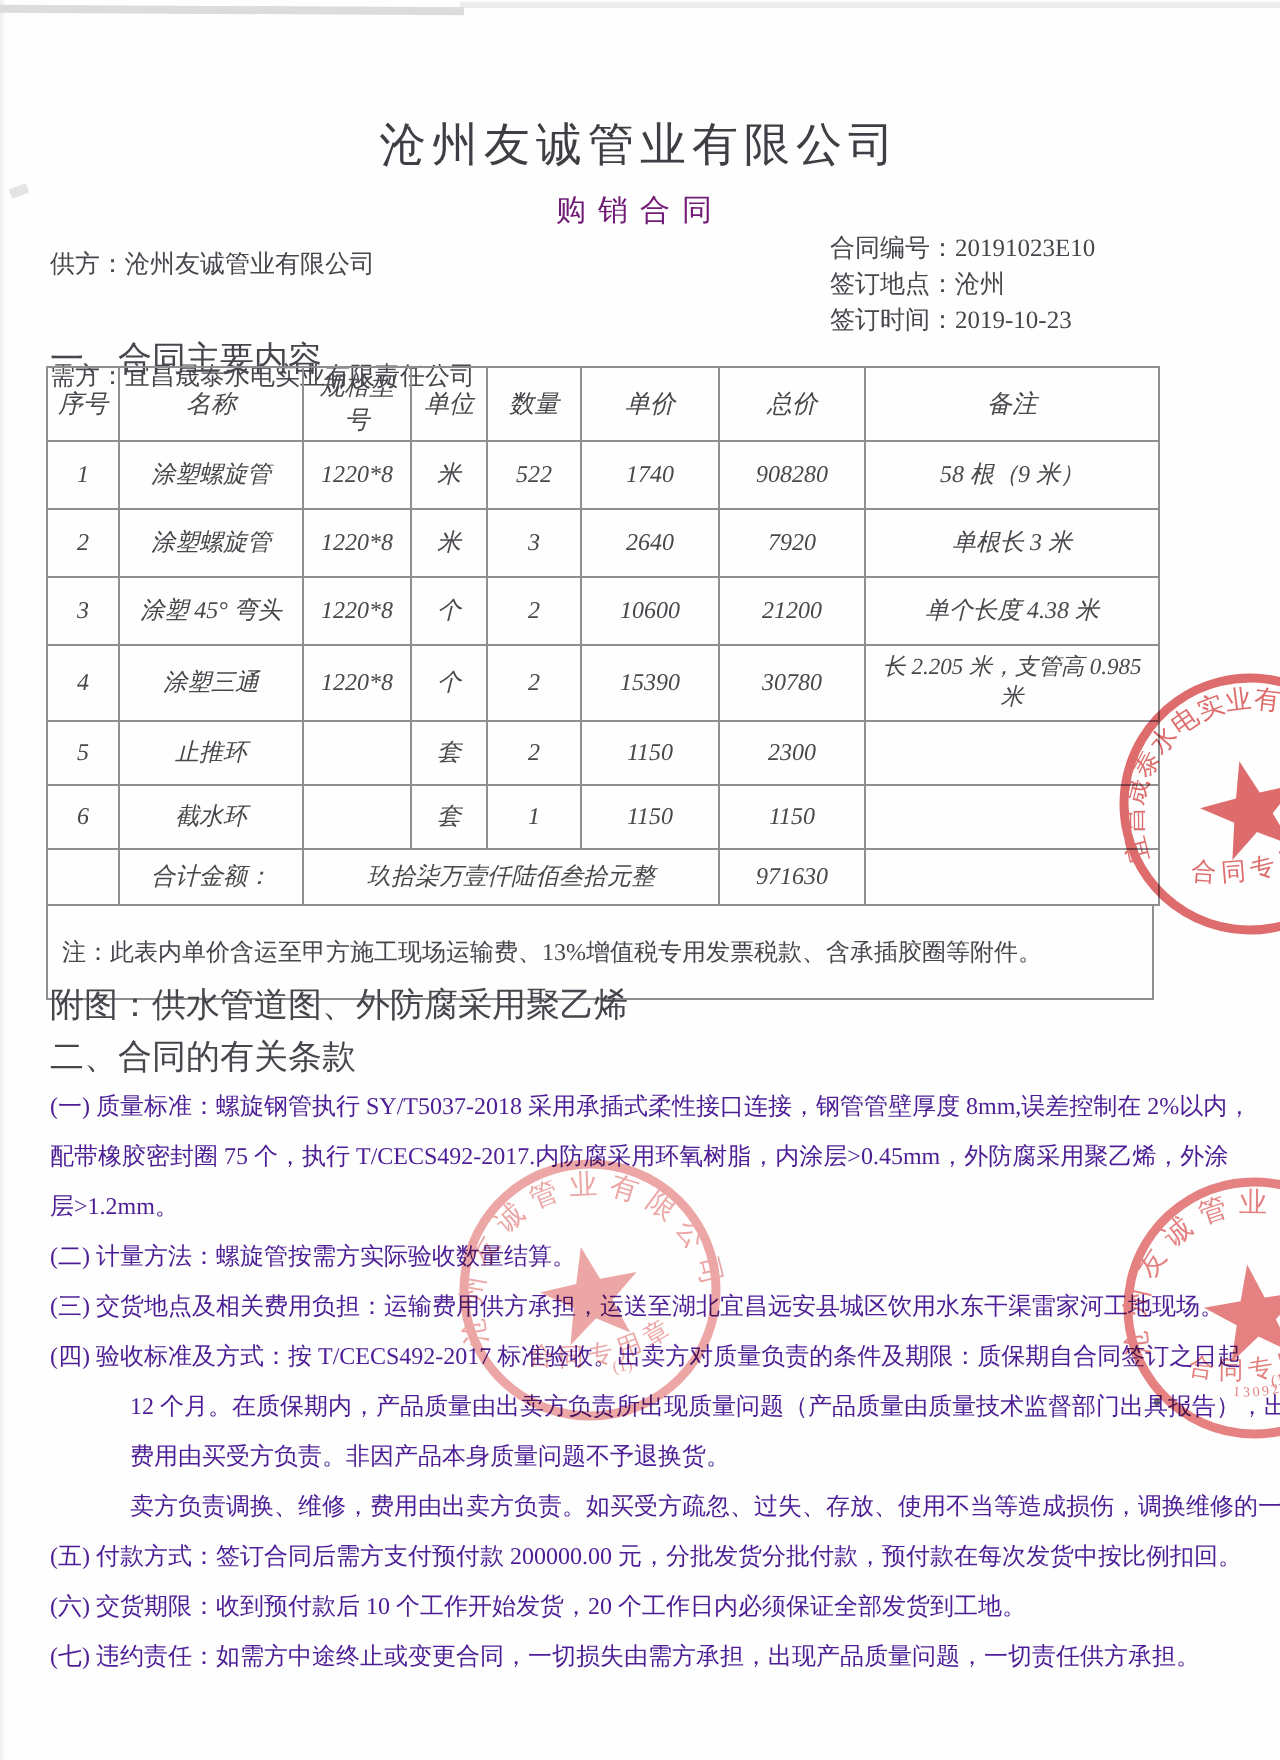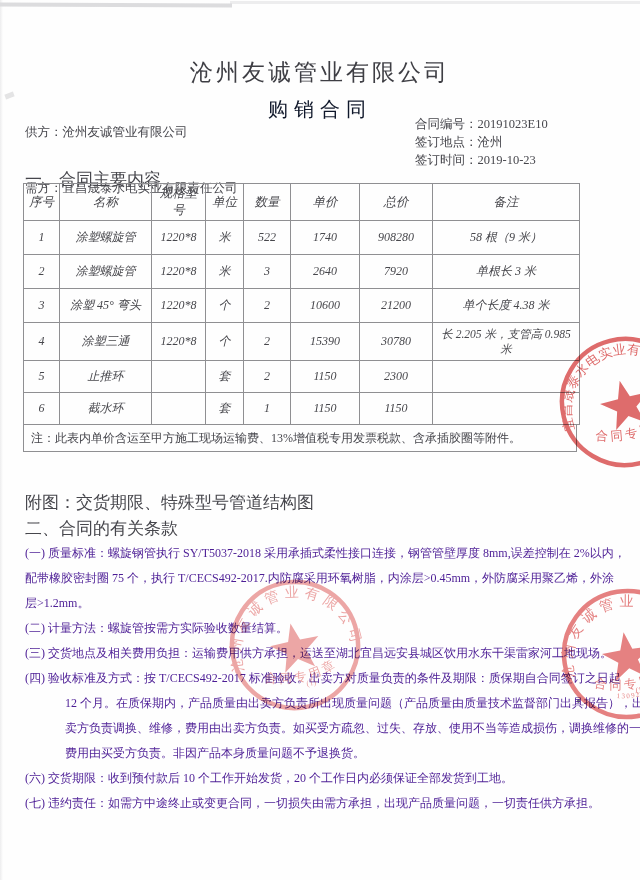--- a/index.html
+++ b/index.html
@@ -4,21 +4,21 @@
 <style>
   html,body{margin:0;padding:0;}
   body{
     width:640px;height:880px;position:relative;overflow:hidden;
     background:#fefefe;color:#46464c;
     font-family:"Liberation Serif","DejaVu Serif",serif;
   }
   .abs{position:absolute;}
   .center{width:100%;text-align:center;}
   .title1{top:57px;left:0;font-size:23px;letter-spacing:3px;color:#3e3e44;}
-  .title2{top:96px;left:0;font-size:20px;letter-spacing:6px;color:#0f172a;}
+  .title2{top:96px;left:0;font-size:15px;letter-spacing:6px;color:#701a75;}
   .meta{font-size:12.5px;white-space:nowrap;}
   .supplier{left:25px;top:124px;}
   .buyer{left:25px;top:150px;margin-top:30px;}
   .info-right{left:415px;}
   .info1{top:116px;}.info2{top:134px;}.info3{top:152px;}
   .sec-title{font-size:17px;white-space:nowrap;}
   .section1{left:25px;top:168px;}
   .attachment{left:25px;top:491px;}
   .section2{left:25px;top:517px;}
 
@@ -30,21 +30,21 @@
     overflow:hidden;
   }
   th{font-size:12.5px;}
   .rh-h{height:32px;}
   .rh-a{height:34px;}
   .rh-b{height:38px;}
   .rh-c{height:32px;}
   .rh-t{height:28px;}
   .remark-sm{font-size:11.5px;line-height:1.3;}
   .note-box{
-    width:554px;height:28px;border:1px solid #8f8f92;margin-top:-1px;
+    width:554px;height:48px;border:1px solid #8f8f92;margin-top:-1px;
     display:flex;align-items:center;padding-left:7px;box-sizing:border-box;
     font-size:12px;white-space:nowrap;overflow:hidden;
   }
 
   .terms{left:25px;top:541px;width:600px;}
   .term-line{line-height:25px;font-size:12px;white-space:nowrap;color:#4c1d95;}
   .ind{padding-left:40px;}
 
   .seal{position:absolute;width:140px;height:140px;mix-blend-mode:multiply;pointer-events:none;}
   .seal svg{width:100%;height:100%;overflow:visible;}
@@ -166,38 +166,46 @@
     <tr class="rh-c">
       <td>6</td>
       <td>截水环</td>
       <td></td>
       <td>套</td>
       <td>1</td>
       <td>1150</td>
       <td>1150</td>
       <td></td>
     </tr>
+    <tr class="rh-t">
+      <td></td>
+      <td>合计金额：</td>
+      <td colspan="4">玖拾柒万壹仟陆佰叁拾元整</td>
+      <td>971630</td>
+      <td></td>
+    </tr>
   </tbody>
     </table>
   <div class="note-box">注：此表内单价含运至甲方施工现场运输费、13%增值税专用发票税款、含承插胶圈等附件。</div>
 </div>
 
-<div class="abs sec-title attachment">附图：交货期限、特殊型号管道结构图</div>
+<div class="abs sec-title attachment">附图：供水管道图、外防腐采用聚乙烯</div>
 <div class="abs sec-title section2">二、合同的有关条款</div>
 
 <div class="abs terms">
   <div class="term-line">(一) 质量标准：螺旋钢管执行 SY/T5037-2018 采用承插式柔性接口连接，钢管管壁厚度 8mm,误差控制在 2%以内，</div>
   <div class="term-line">配带橡胶密封圈 75 个，执行 T/CECS492-2017.内防腐采用环氧树脂，内涂层&gt;0.45mm，外防腐采用聚乙烯，外涂</div>
   <div class="term-line">层&gt;1.2mm。</div>
   <div class="term-line">(二) 计量方法：螺旋管按需方实际验收数量结算。</div>
   <div class="term-line">(三) 交货地点及相关费用负担：运输费用供方承担，运送至湖北宜昌远安县城区饮用水东干渠雷家河工地现场。</div>
   <div class="term-line">(四) 验收标准及方式：按 T/CECS492-2017 标准验收。出卖方对质量负责的条件及期限：质保期自合同签订之日起</div>
   <div class="term-line ind">12 个月。在质保期内，产品质量由出卖方负责所出现质量问题（产品质量由质量技术监督部门出具报告），出</div>
+  <div class="term-line ind">费用由买受方负责。非因产品本身质量问题不予退换货。</div>
   <div class="term-line ind">卖方负责调换、维修，费用由出卖方负责。如买受方疏忽、过失、存放、使用不当等造成损伤，调换维修的一</div>
-  <div class="term-line ind">费用由买受方负责。非因产品本身质量问题不予退换货。</div>
+  <div class="term-line">(五) 付款方式：签订合同后需方支付预付款 200000.00 元，分批发货分批付款，预付款在每次发货中按比例扣回。</div>
   <div class="term-line">(六) 交货期限：收到预付款后 10 个工作开始发货，20 个工作日内必须保证全部发货到工地。</div>
   <div class="term-line">(七) 违约责任：如需方中途终止或变更合同，一切损失由需方承担，出现产品质量问题，一切责任供方承担。</div>
 </div>
 
 <div class="seal seal-buyer">
   <svg viewBox="0 0 140 140">
     <circle cx="70" cy="70" r="63" stroke-width="4.5"></circle>
     <polygon points="70,48 76.1,65.6 94.7,66 79.9,77.2 85.3,95 70,84.4 54.7,95 60.1,77.2 45.3,66 63.9,65.6"></polygon>
     <path id="s1top" d="M 14,78 A 56,56 0 1 1 126,78" fill="none"></path>
     <text font-size="13" letter-spacing="0.5"><textPath href="#s1top" startOffset="50%" text-anchor="middle">宜昌晟泰水电实业有限责任公司</textPath></text>

